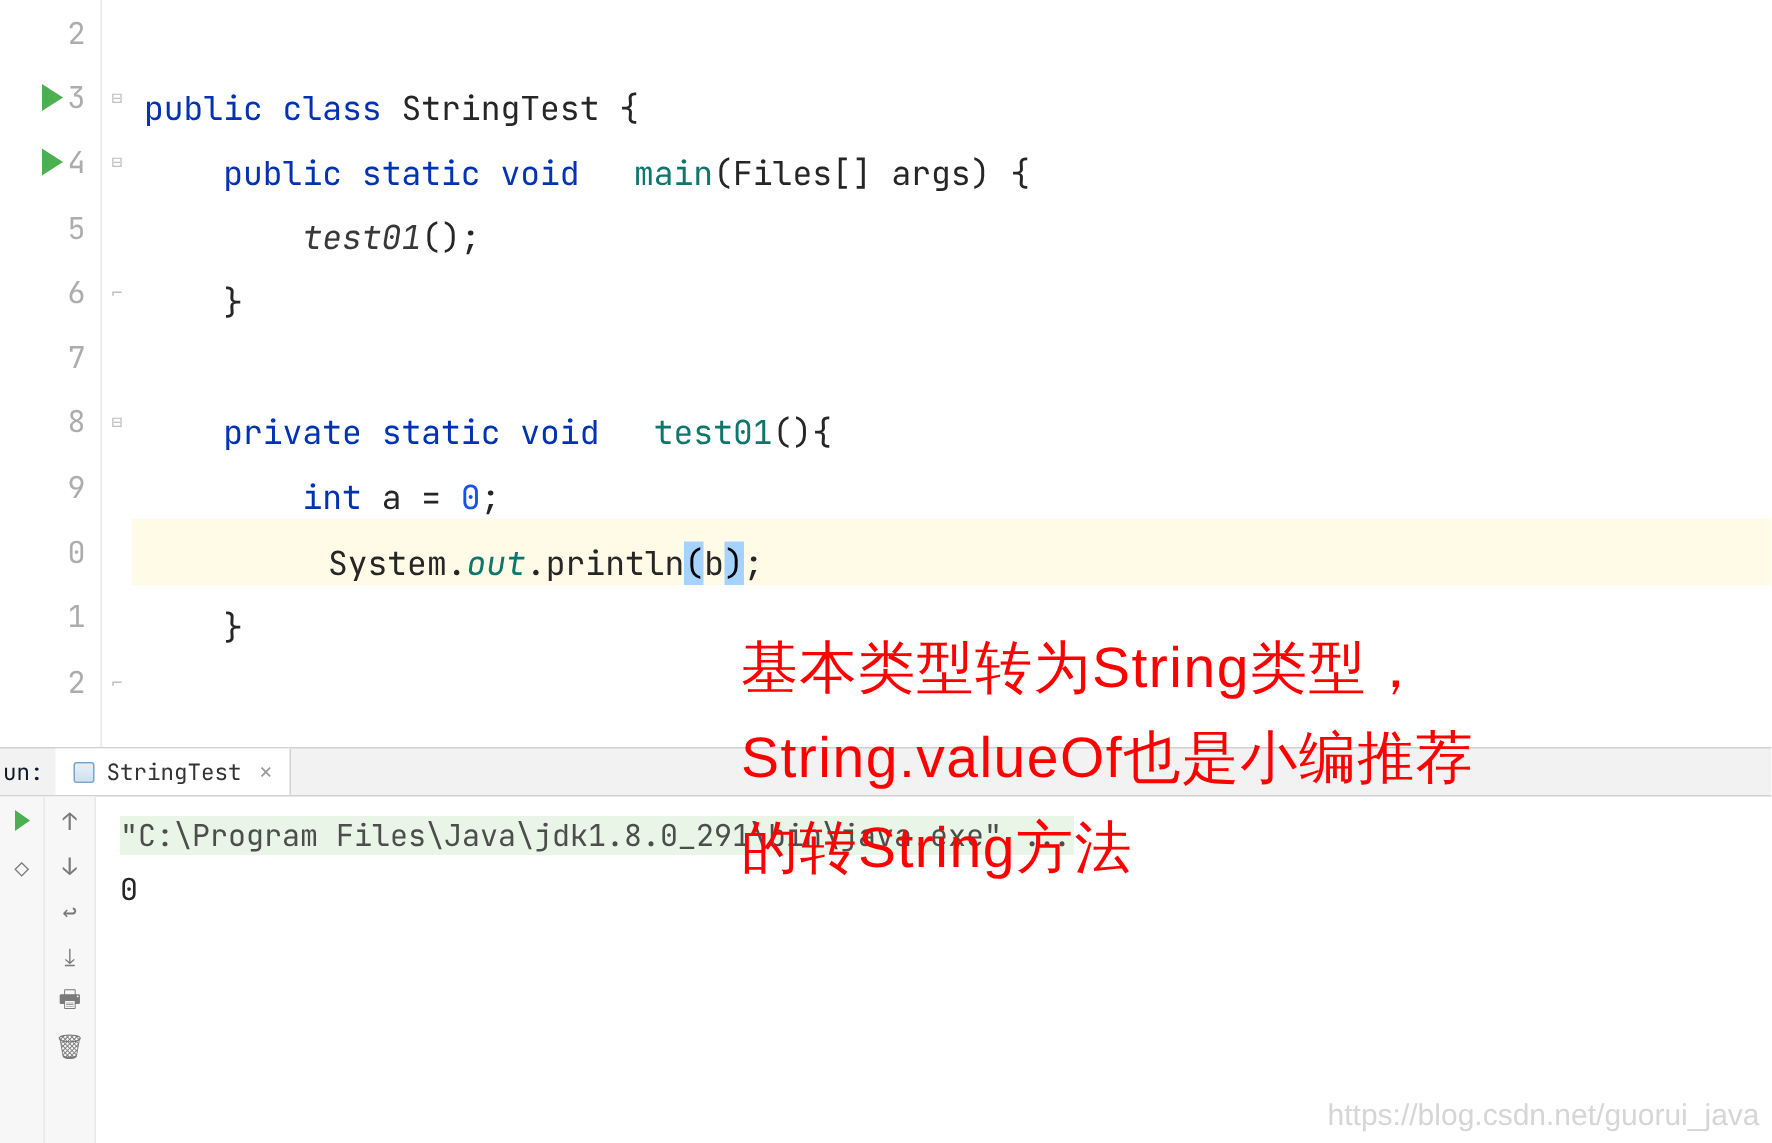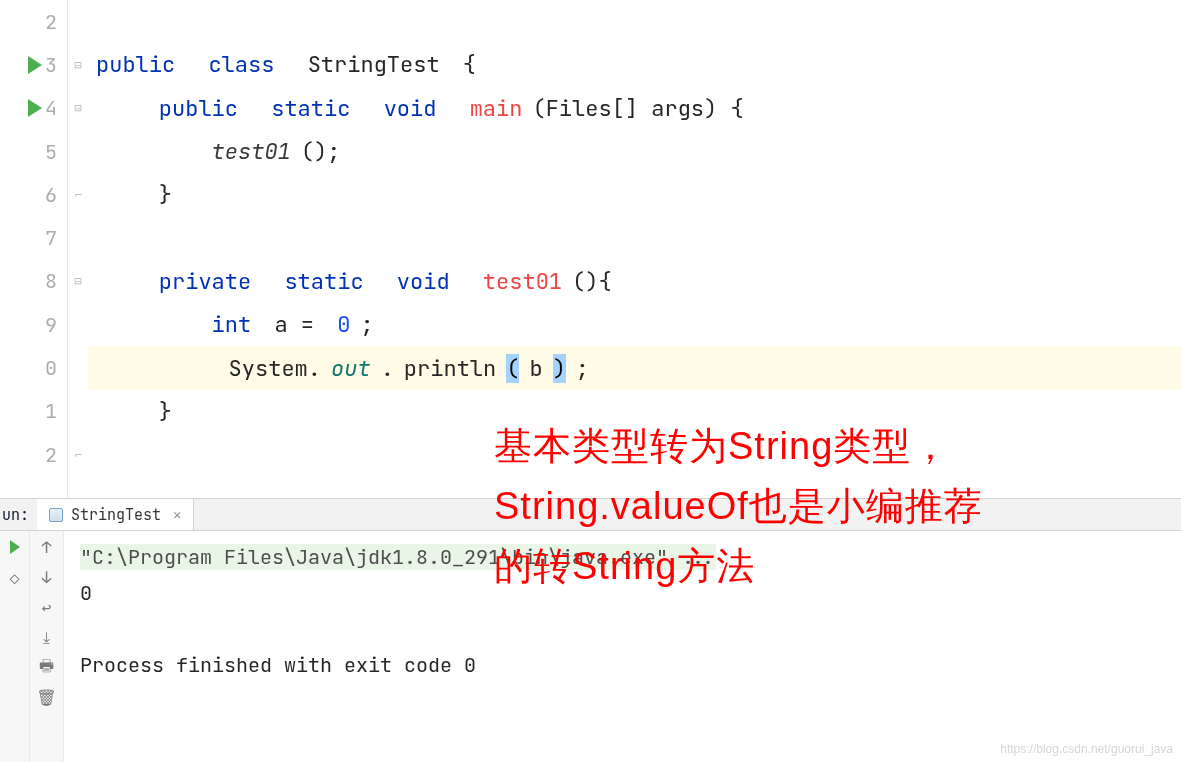--- a/index.html
+++ b/index.html
@@ -66,32 +66,31 @@
     color: #c0c0c0;
     font-size: 12px;
   }
   .code-area {
     flex: 1;
     padding-top: 0;
   }
   .code-row {
     height: 43.3px;
     display: flex;
-    align-items: center;
+    align-items: flex-end;
     padding-left: 8px;
     white-space: pre;
     font-size: 22px;
-    gap: 10px;
   }
   .code-row.hl {
     background: #fffbe6;
     padding-left: 25px;
   }
   .kw { color: #0033b3; }
-  .method { color: #ef4444; }
+  .method { color: #0f766e; margin-left: 23px; }
   .field-it { color: #0f766e; font-style: italic; }
   .call-it { font-style: italic; color: #393939; }
   .num { color: #1750eb; }
   .plain { color: #262626; }
   .sel { background: #a6d2ff; }
 
   .tool-bar {
     height: 33px;
     border-top: 1px solid #d1d1d1;
     border-bottom: 1px solid #d1d1d1;
@@ -194,21 +193,21 @@
     line-height: 60px;
     pointer-events: none;
     letter-spacing: 1px;
   }
   .watermark {
     position: absolute;
     right: 8px;
     bottom: 6px;
     color: #d6d6d6;
     font-family: Arial, sans-serif;
-    font-size: 12px;
+    font-size: 20px;
   }
 </style>
 </head>
 <body>
 
 <div class="editor-area">
   <div class="gutter">
     <div class="gutter-row">
         <span>2</span>
       </div>
@@ -304,21 +303,20 @@
     <div class="ci">↓</div>
     <div class="ci">↩</div>
     <div class="ci">⤓</div>
     <div class="ci">🖶</div>
     <div class="ci">🗑</div>
   </div>
   <div class="console-body">
     <div class="console-line"><span class="cmd">"C:\Program Files\Java\jdk1.8.0_291\bin\java.exe" ...</span></div>
     <div class="console-line plain"><span>0</span></div>
     <div class="console-line plain">&nbsp;</div>
-    <div class="console-line plain"><span>Process finished with exit code 0</span></div>
   </div>
 </div>
 
 <div class="annotation">
   <div>基本类型转为String类型，</div>
   <div>String.valueOf也是小编推荐</div>
   <div>的转String方法</div>
 </div>
 
 <div class="watermark">https://blog.csdn.net/guorui_java</div>

